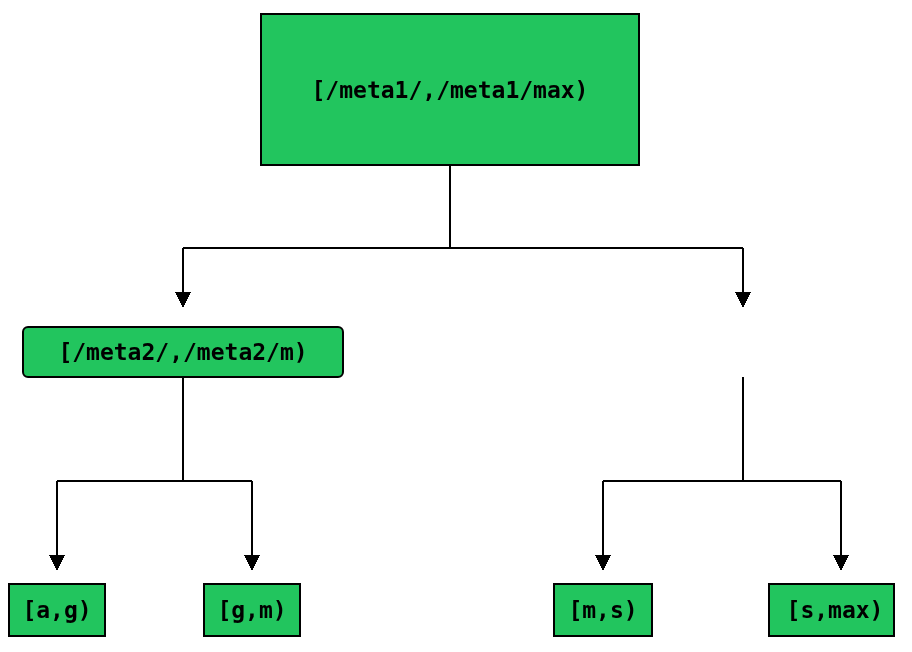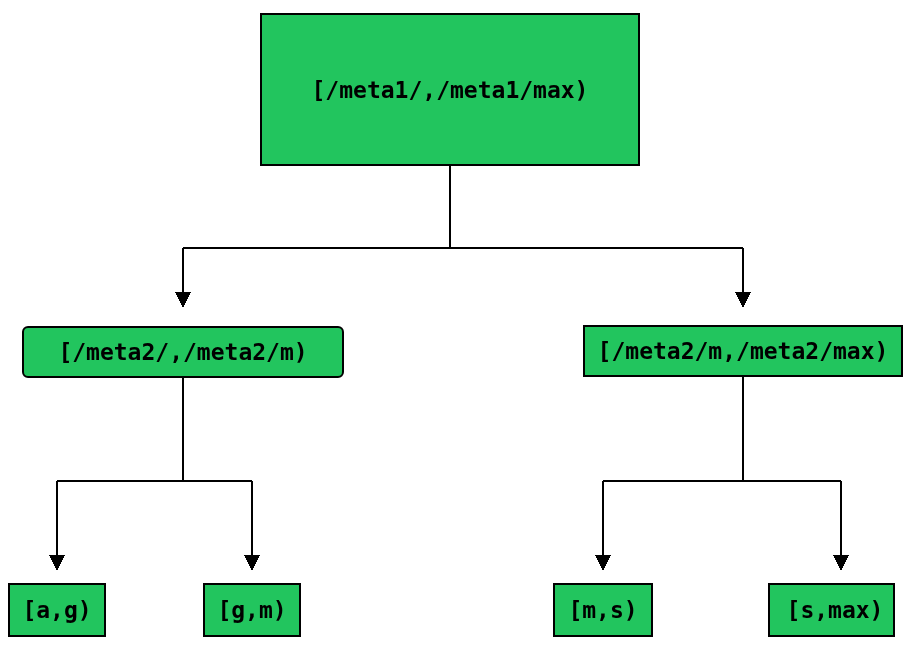--- a/index.html
+++ b/index.html
@@ -63,23 +63,20 @@
   </svg>
 
   <div id="node-root" class="node">
     <span>[/meta1/,/meta1/max)</span>
   </div>
 
   <div id="node-l2a" class="node">
     <span>[/meta2/,/meta2/m)</span>
   </div>
 
-  <div id="node-l2b" class="node">
-    <span>[/meta2/m,/meta2/max)</span>
-  </div>
 
   <div id="node-leaf1" class="node">
     <span>[g,m)</span>
   </div>
 
   <div id="node-leaf0" class="node">
     <span>[a,g)</span>
   </div>
 
   <div id="node-leaf2" class="node">

